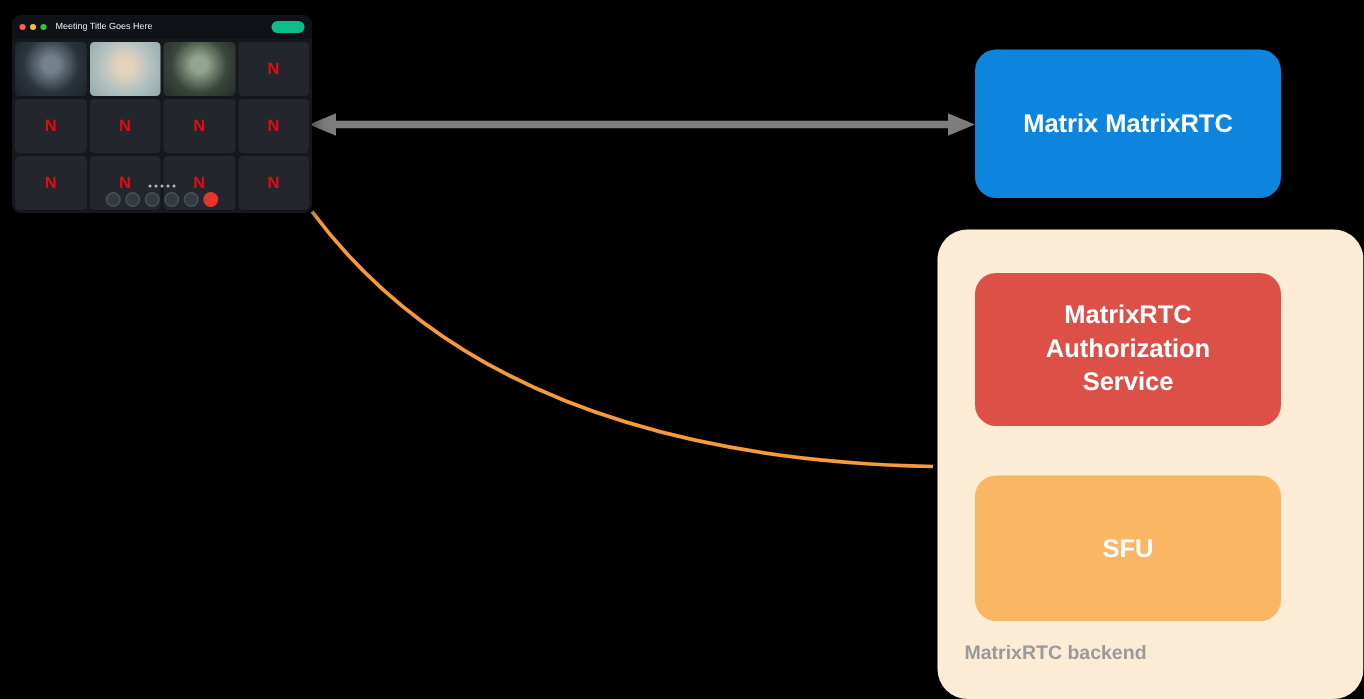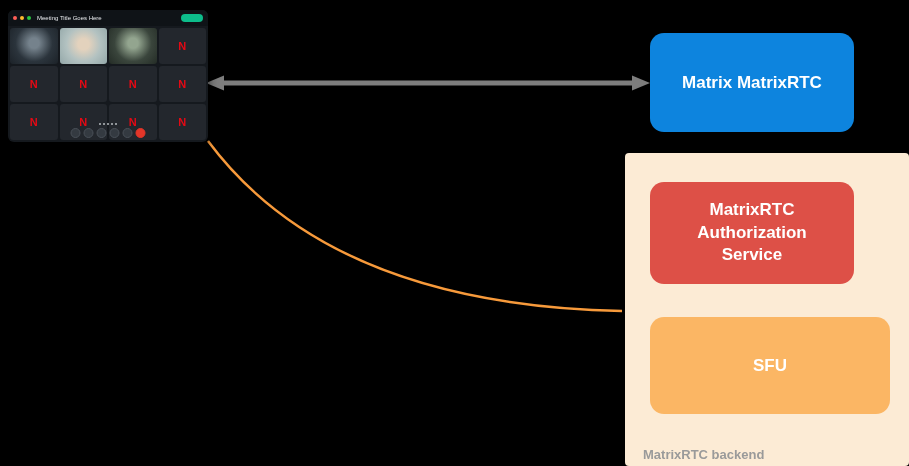--- a/index.html
+++ b/index.html
@@ -18,28 +18,28 @@
   .arrow-head{fill:var(--arrow);}
   .curve{stroke:var(--curve);stroke-width:2.5;fill:none;}
   .api-label{position:absolute;top:67px;left:427px;transform:translateX(-50%);
              color:var(--api_label);font-size:12px;font-weight:600;letter-spacing:.2px;white-space:nowrap;}
 
   
   .homeserver{position:absolute;left:650px;top:33px;width:204px;height:99px;background:var(--homeserver);
               border-radius:14px;display:flex;align-items:center;justify-content:center;
               color:#fff;font-weight:700;font-size:17px;text-align:center;}
   .backend{position:absolute;left:625px;top:153px;width:284px;height:313px;background:var(--backend);
-           border-radius:4px;}
+           border-radius:20px;}
   .auth{position:absolute;left:25px;top:29px;width:204px;height:102px;background:var(--auth);
         border-radius:14px;display:flex;align-items:center;justify-content:center;color:#fff;
         font-weight:700;font-size:17px;text-align:center;padding:0 26px;box-sizing:border-box;line-height:1.35;}
-  .sfu{position:absolute;left:25px;top:164px;width:240px;height:97px;background:var(--sfu);
+  .sfu{position:absolute;left:25px;top:164px;width:204px;height:97px;background:var(--sfu);
        border-radius:14px;display:flex;align-items:center;justify-content:center;color:#fff;
        font-weight:700;font-size:17px;}
-  .backend-label{position:absolute;left:18px;bottom:4px;color:var(--backend_label);
+  .backend-label{position:absolute;left:18px;bottom:24px;color:var(--backend_label);
                  font-size:13px;font-weight:700;}
 
   
   .call-window{position:absolute;left:8px;top:10px;width:200px;height:132px;background:#15191e;
                border-radius:6px;overflow:hidden;box-shadow:0 2px 10px rgba(0,0,0,.7);}
   .cw-header{height:16px;display:flex;align-items:center;gap:3px;padding:0 5px;background:#0f1317;}
   .dot{width:4px;height:4px;border-radius:50%;display:inline-block;flex:0 0 auto;}
   .dot.red{background:#ff5f57;} .dot.yellow{background:#febc2e;} .dot.green{background:#28c840;}
   .cw-title{color:#e8eaed;font-size:6px;margin-left:3px;white-space:nowrap;overflow:hidden;max-width:110px;}
   .cw-pill{margin-left:auto;width:22px;height:8px;border-radius:4px;background:var(--call_green);}

